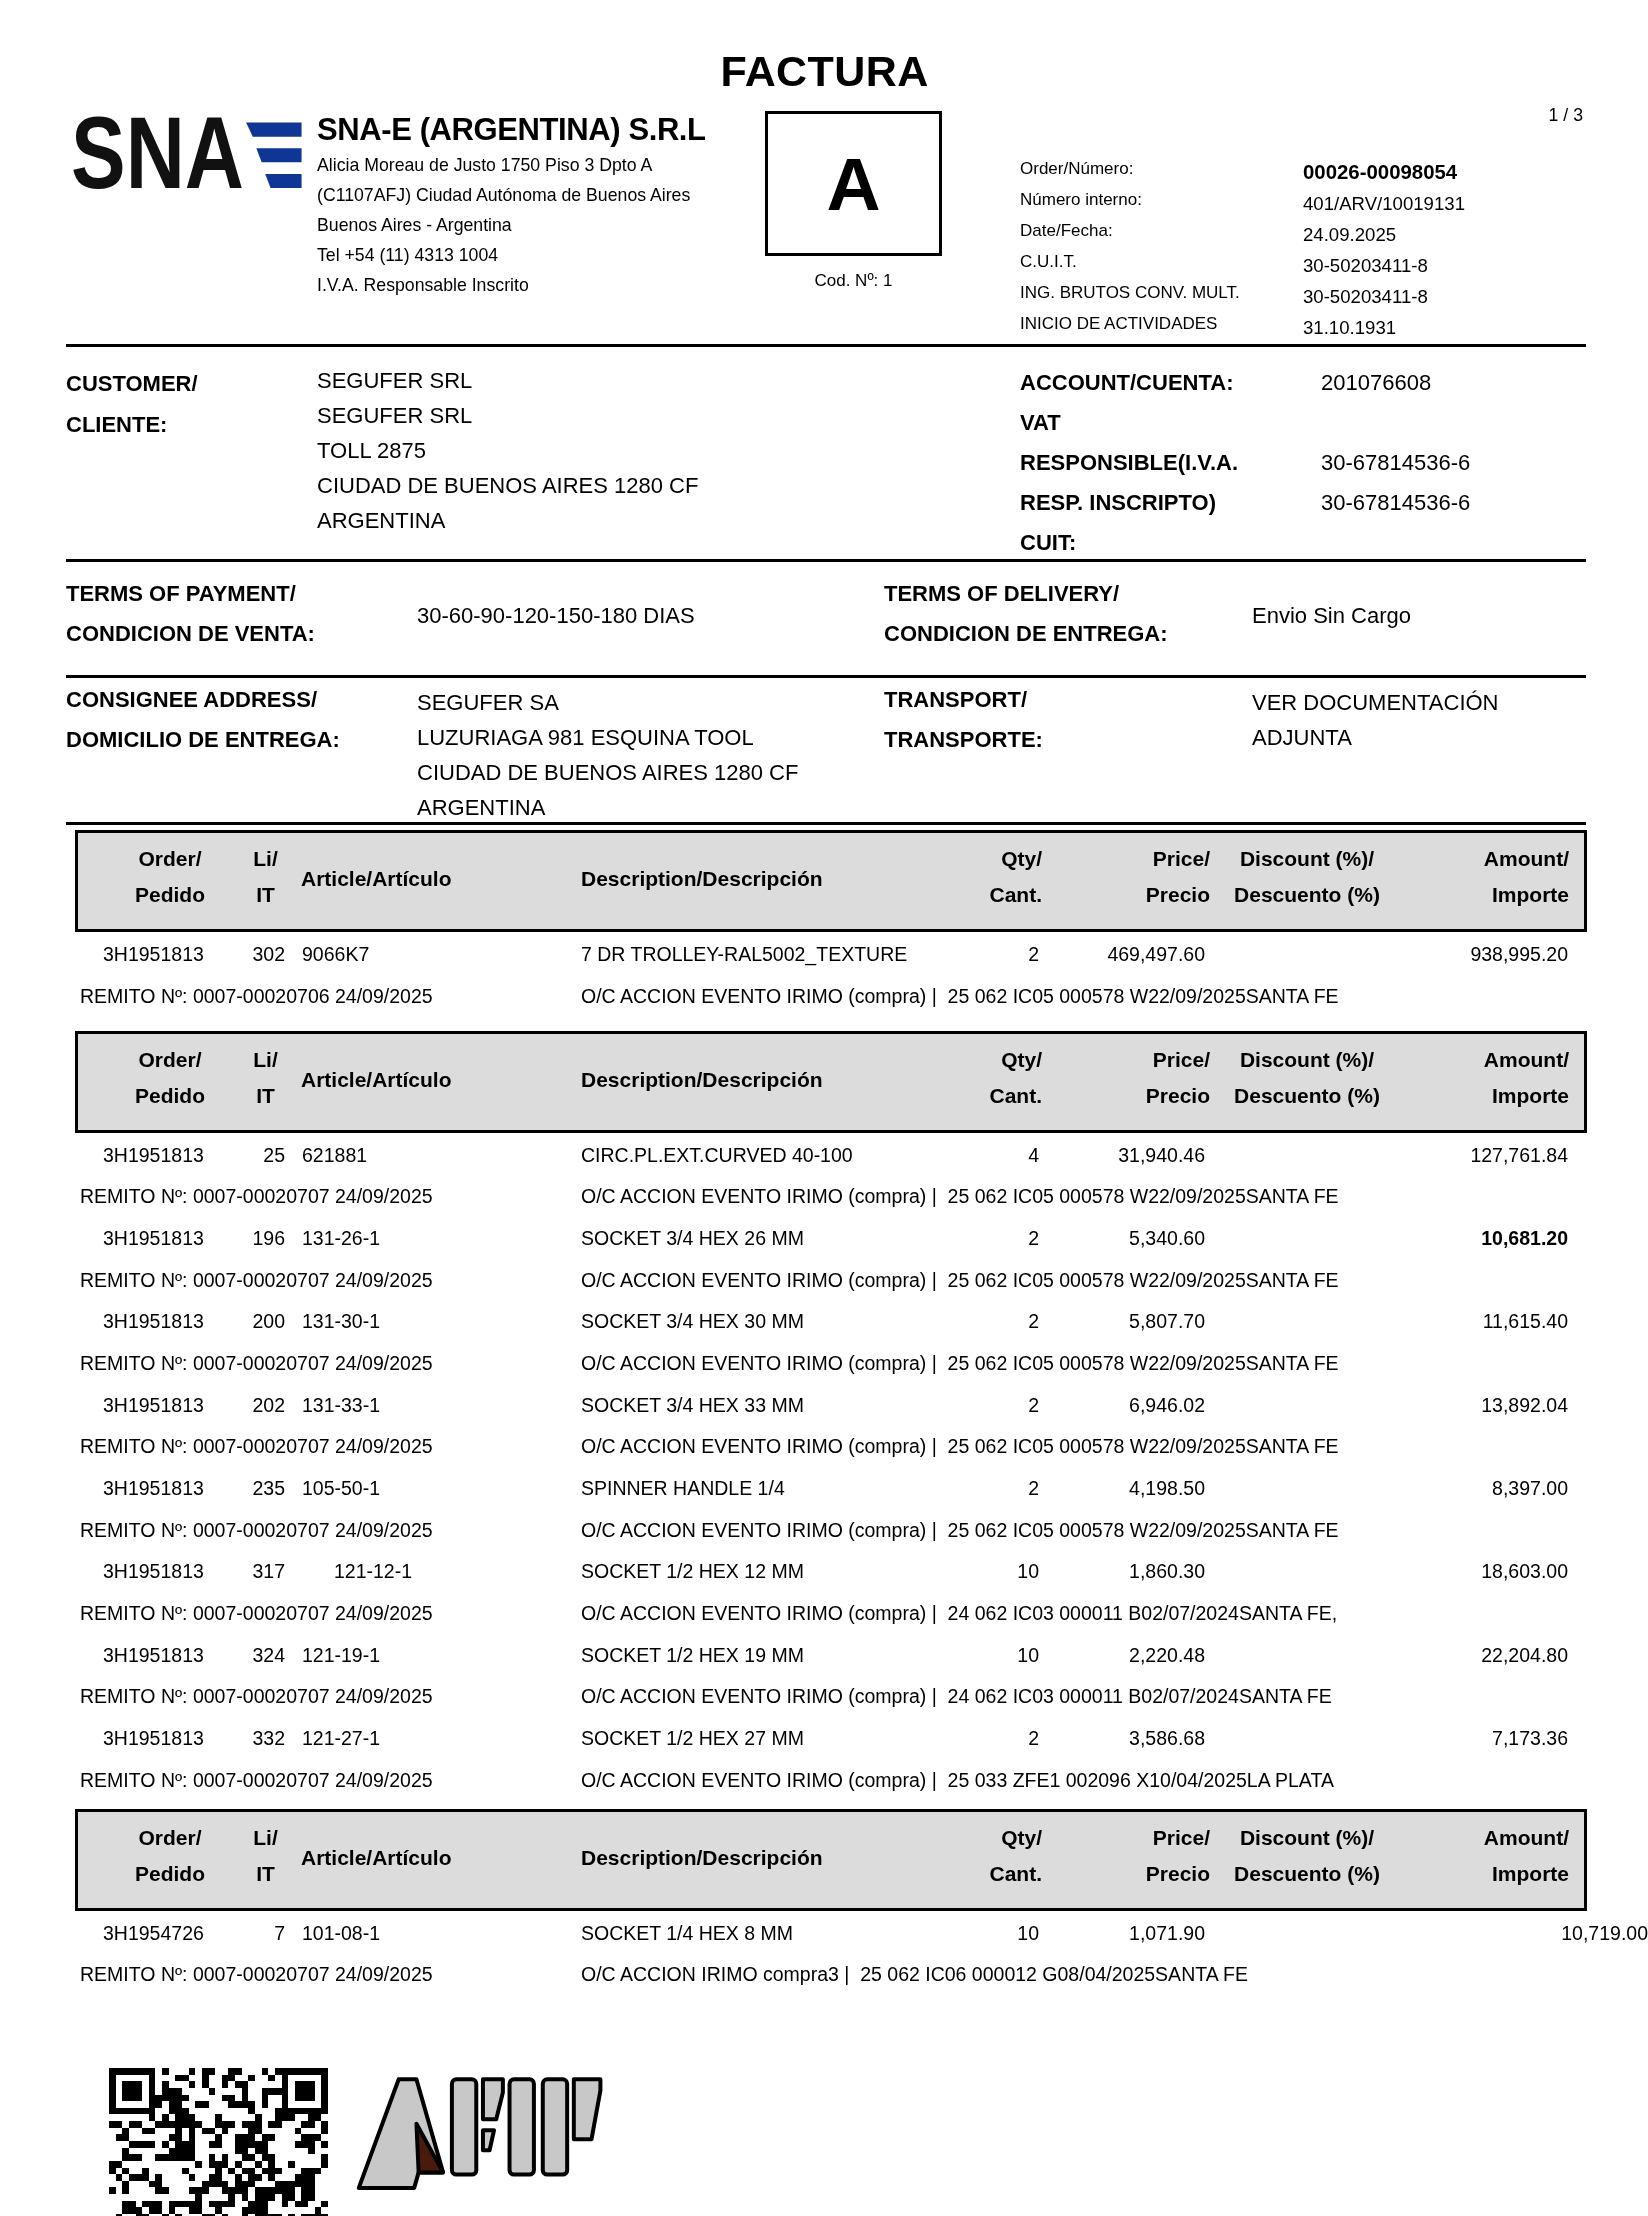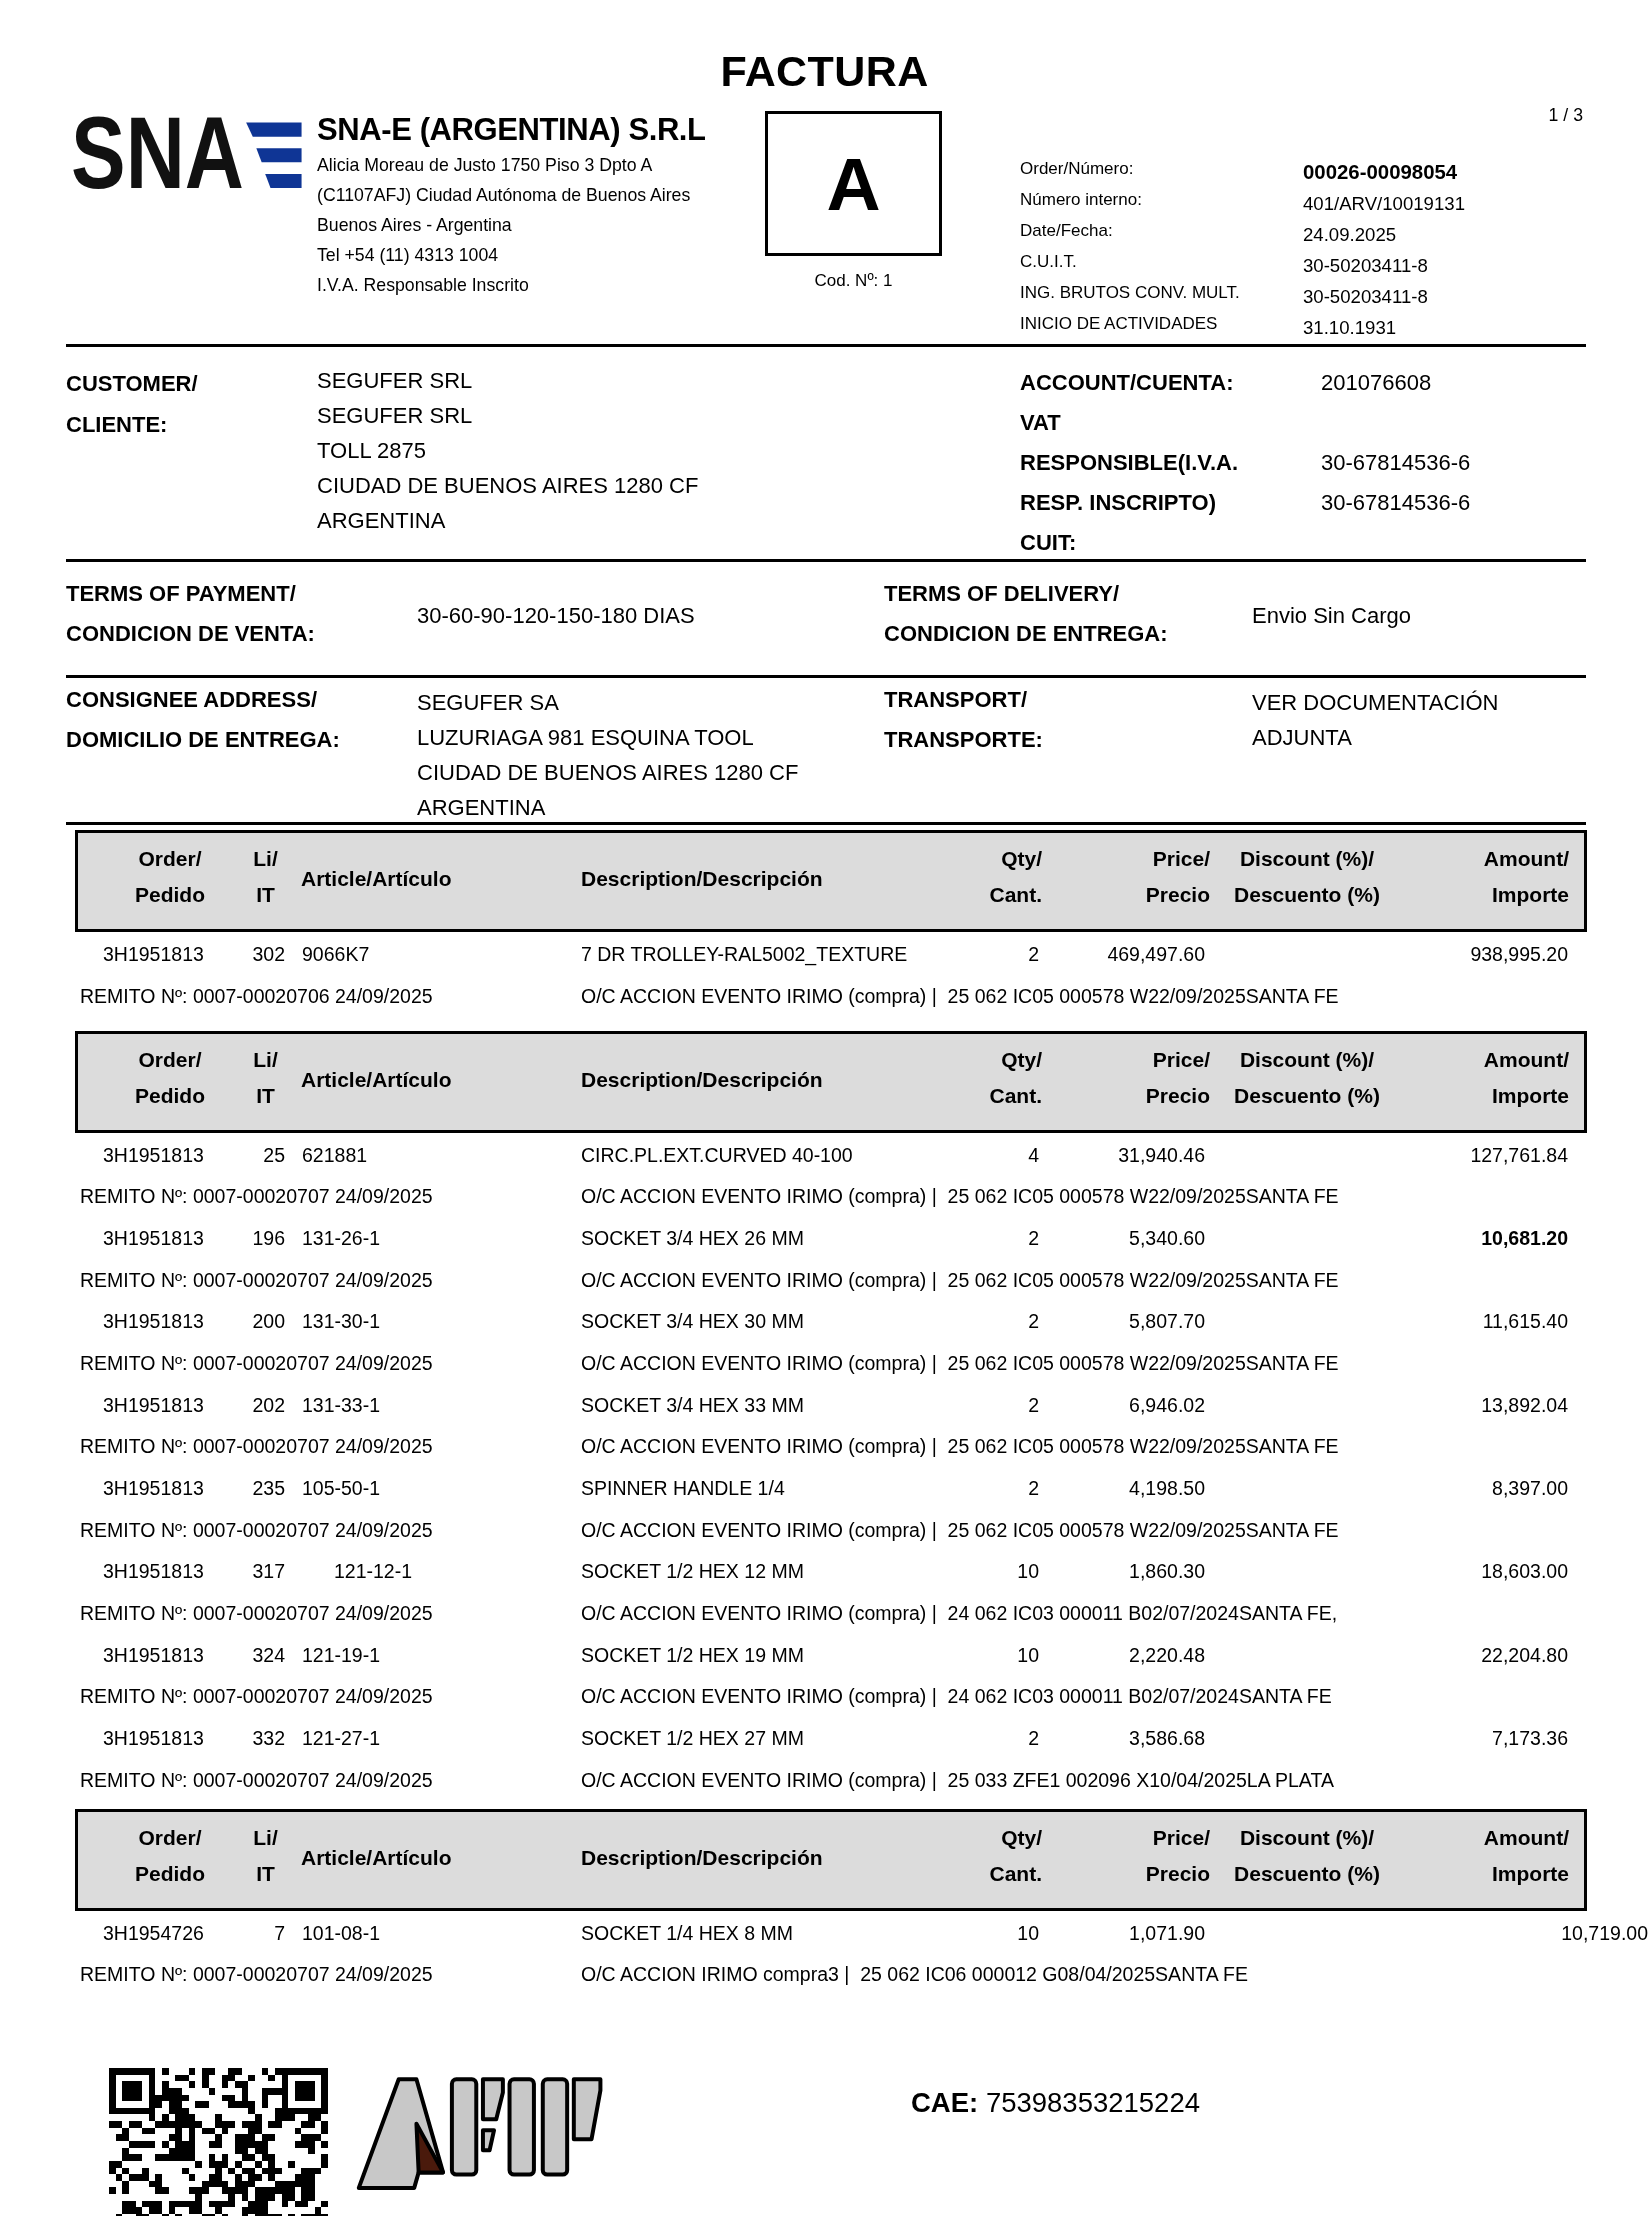--- a/index.html
+++ b/index.html
@@ -935,15 +935,14 @@
       <rect x="250" y="30" width="55" height="215" rx="10"></rect>
       <polygon points="320,30 365,30 365,60 350,120 320,120"></polygon>
       <polygon points="320,145 345,145 335,190 320,190"></polygon>
       <rect x="380" y="30" width="55" height="215" rx="10"></rect>
       <rect x="455" y="30" width="55" height="215" rx="10"></rect>
       <polygon points="525,30 585,30 585,55 565,165 525,165"></polygon>
     </g>
   </svg>
 </div>
 <div class="abs cae">
-  <div><b>CAE:</b> <span>75398353215224</span></div>
 </div>
 
 
 </body></html>

